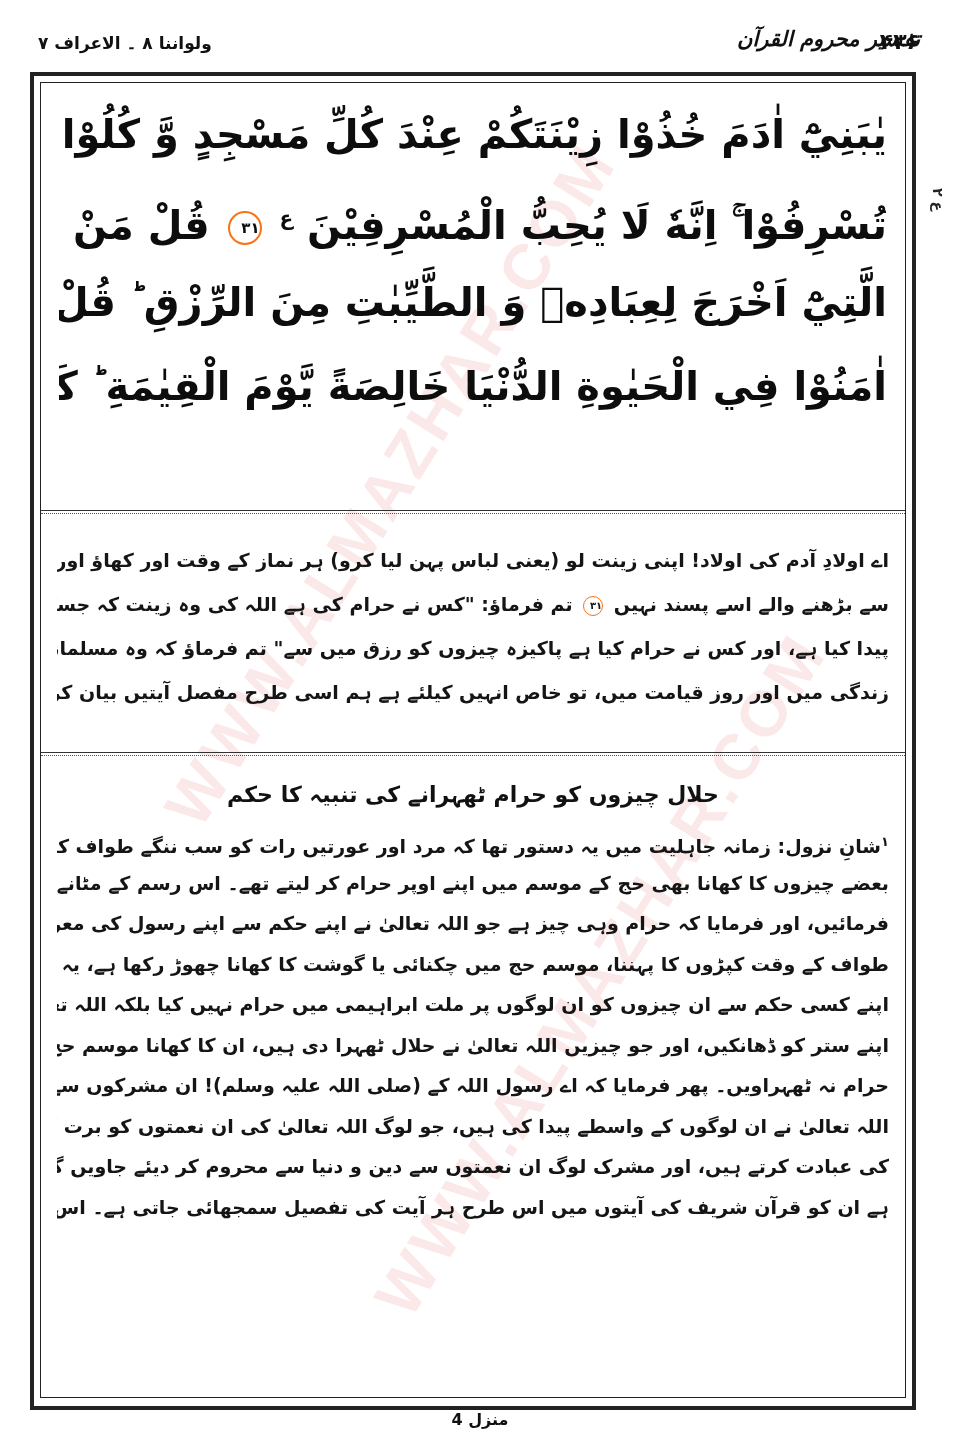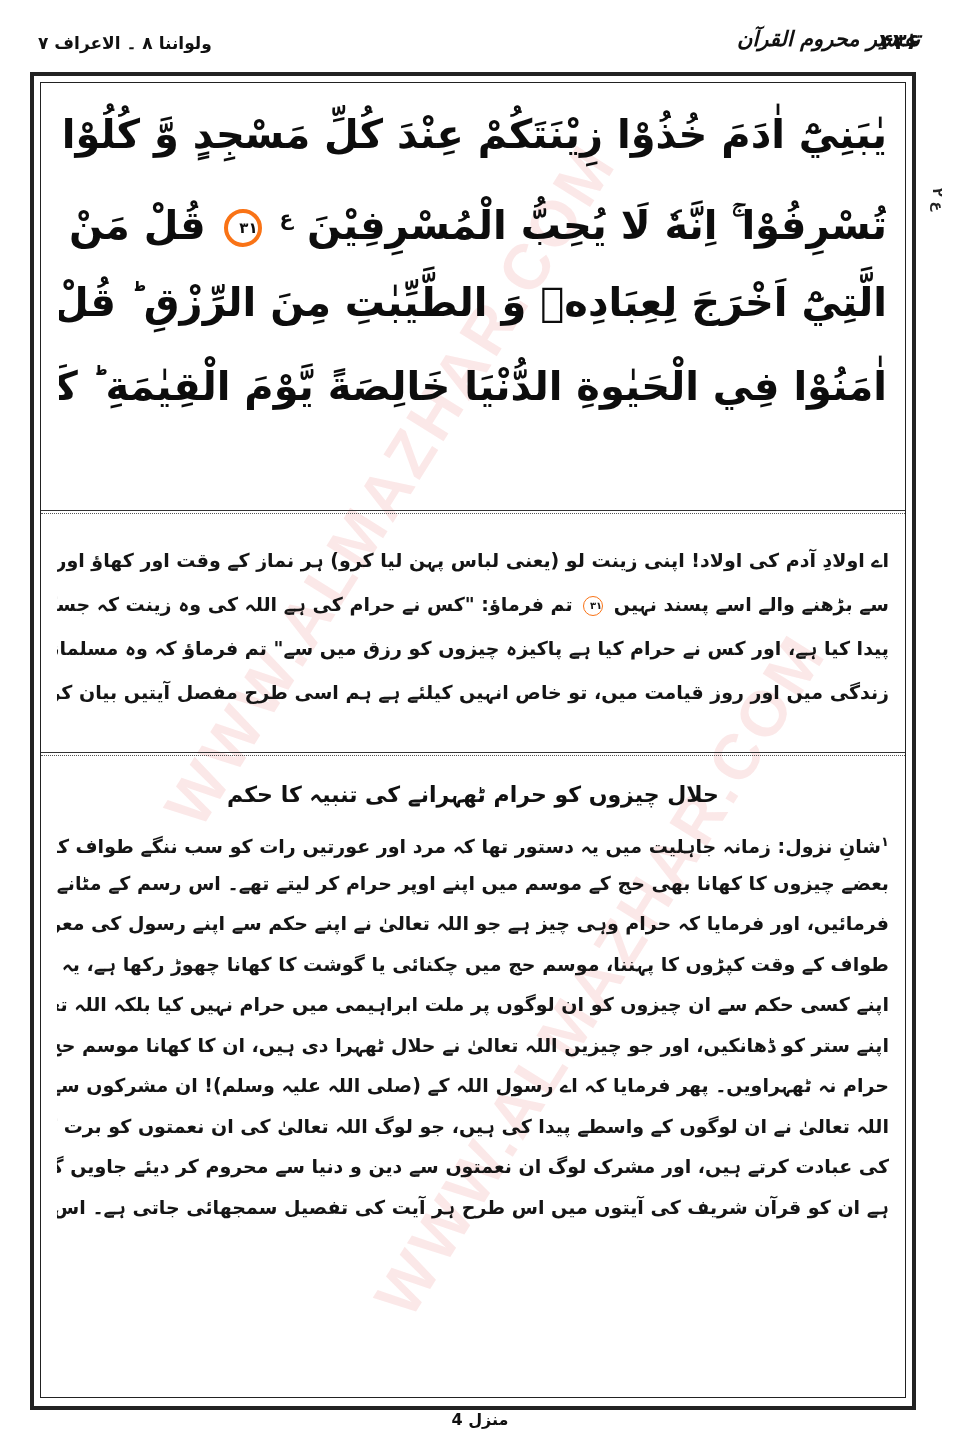--- a/index.html
+++ b/index.html
@@ -149,21 +149,21 @@
     }
     .com-line.last {
       text-align-last: right;
     }
     .footnote-mark {
       font-size: 13px;
       vertical-align: super;
     }
     .ayah-marker {
       display: inline-block;
-      border: 4px solid #f97316;
+      border: 2px solid #f97316;
       border-radius: 50%;
       width: 30px;
       height: 30px;
       line-height: 30px;
       font-size: 15px;
       text-align: center;
       vertical-align: middle;
       font-weight: bold;
       margin: 0 4px;
     }

